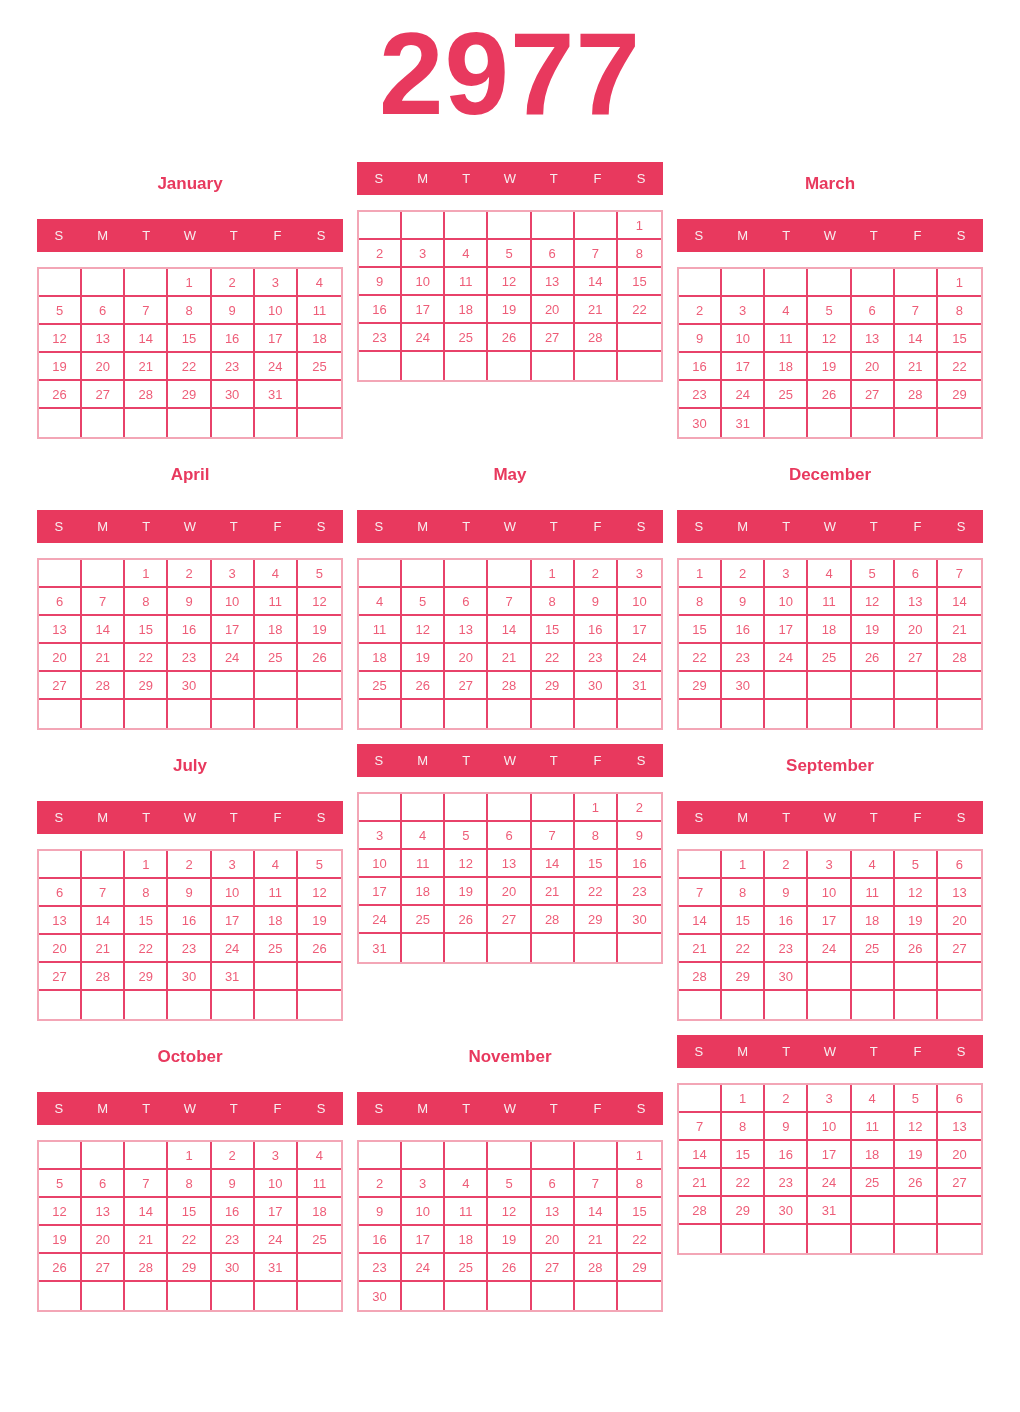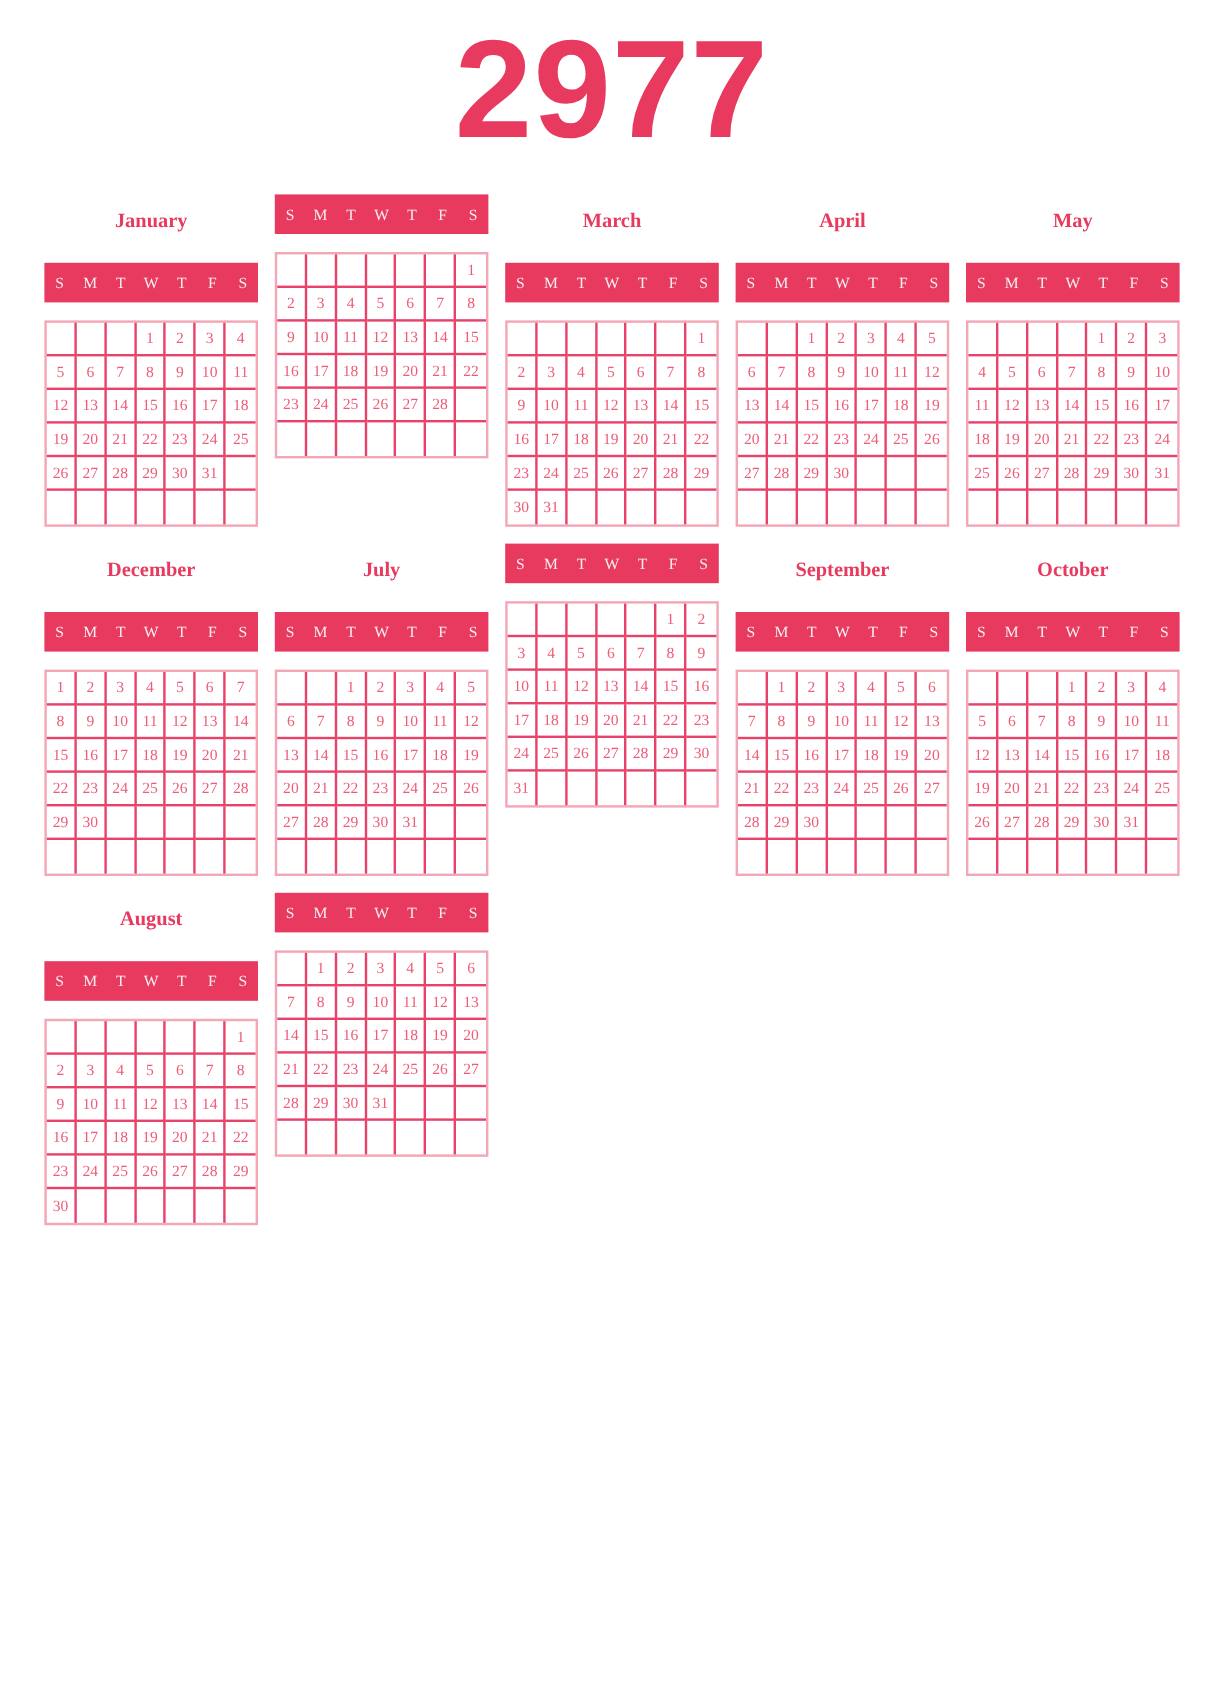--- a/index.html
+++ b/index.html
@@ -21,24 +21,23 @@
     color:var(--accent);
     font-size:116px;
     font-weight:bold;
     letter-spacing:1px;
     line-height:1.0;
     padding-top:16px;
     margin-bottom:30px;
   }
   .calendar-months{
     display:grid;
-    grid-template-columns:repeat(5,1fr);
+    grid-template-columns:repeat(3,1fr);
     column-gap:14px;
     padding:0 37px;
-    font-family:Liberation Serif, serif;
   }
   .month{
     margin-bottom:14px;
   }
   .month-title{
     color:var(--accent);
     font-size:17px;
     font-weight:bold;
     text-align:center;
     margin:12px 0 25px 0;
@@ -642,21 +641,21 @@
         <div class="cell"></div>
         <div class="cell"></div>
         <div class="cell"></div>
         <div class="cell"></div>
         <div class="cell"></div>
         <div class="cell"></div>
       </div>
   </section>
 
   <section class="month">
-    <h2 class="month-title">August</h2>
+    <h2 class="month-title">November</h2>
     <div class="dow-bar">
         <span class="dow">S</span>
         <span class="dow">M</span>
         <span class="dow">T</span>
         <span class="dow">W</span>
         <span class="dow">T</span>
         <span class="dow">F</span>
         <span class="dow">S</span>
       </div>
     <div class="date-grid">

